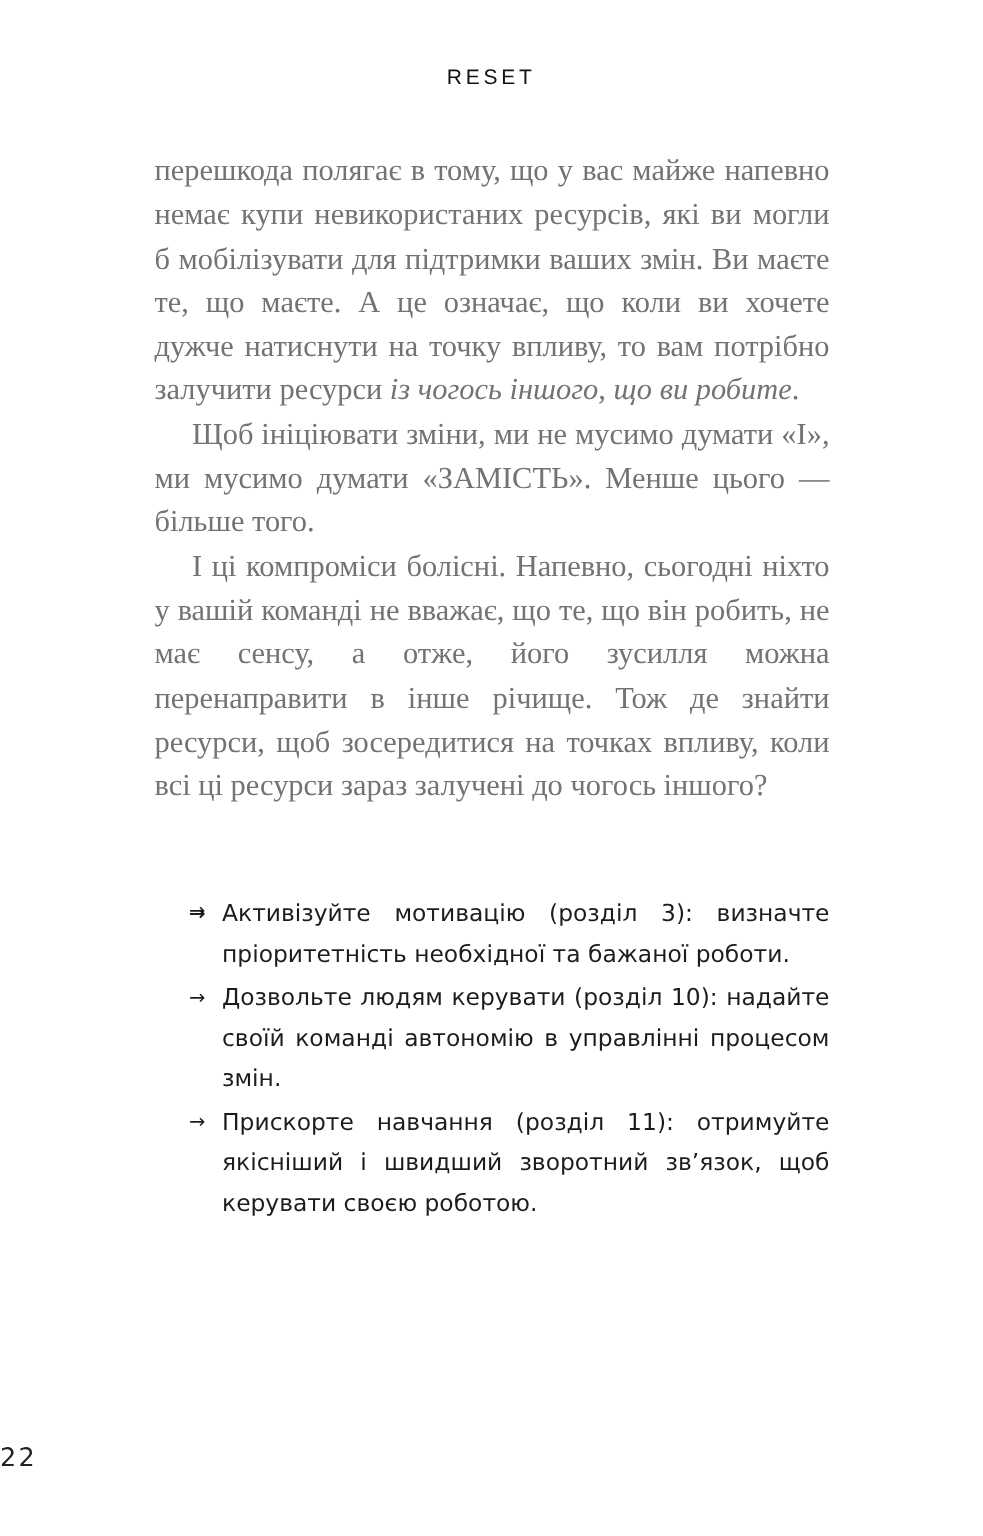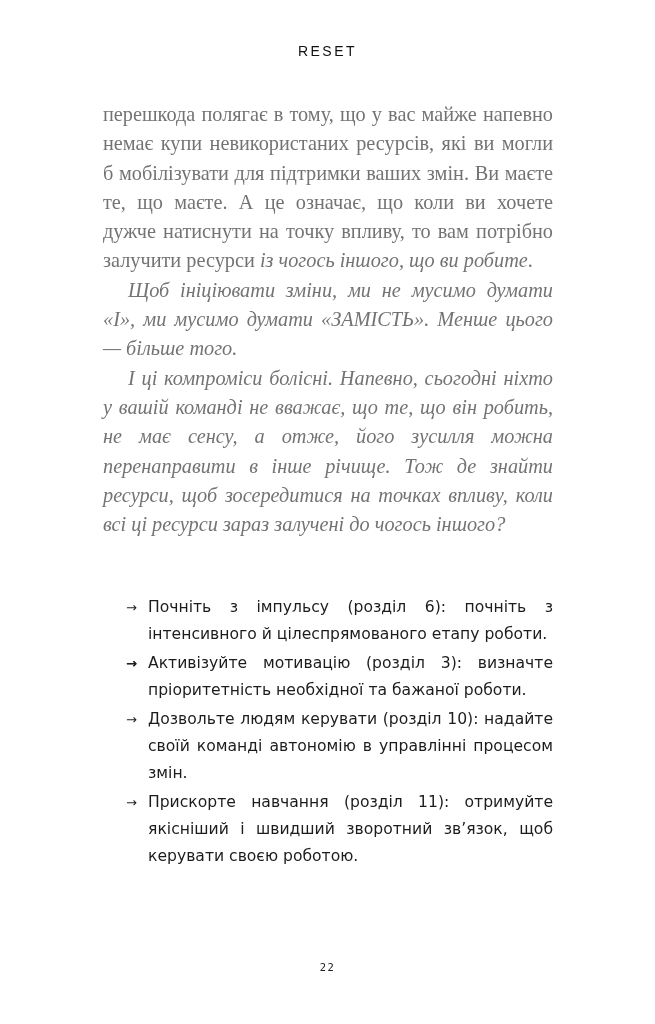--- a/index.html
+++ b/index.html
@@ -8,48 +8,48 @@
     position: absolute; top: 43px; left: 0; width: 655px; text-align: center;
     font-family: "Liberation Sans", sans-serif; font-weight: normal; font-size: 14px;
     letter-spacing: 2.5px; color: #111;
   }
   .body-text {
     position: absolute; top: 100px; left: 103px; width: 450px;
     font-family: "Liberation Serif", serif; font-size: 20.3px; line-height: 29.3px;
     color: #737373;
   }
   .para { margin: 0; text-align: justify; text-align-last: left; hyphens: manual; }
-  .para.indent { text-indent: 25px; font-style: italic; }
+  .para.indent { text-indent: 25px; }
   .para .ital { font-style: italic; }
   .bullets {
     position: absolute; top: 594px; left: 126px; width: 427px;
     list-style: none; margin: 0; padding: 0;
     font-family: "DejaVu Sans", sans-serif; font-size: 15.6px; line-height: 27px;
     color: #1c1c1c;
   }
   .bullets li { position: relative; padding-left: 22px; margin: 0 0 2px 0; text-align: justify; text-align-last: left; }
   .bullets li .arrow { position: absolute; left: 0; top: 0; font-size: 13px; }
   .page-number {
-    position: absolute; top: 962px; left: 0; width: 655px; text-align: center;
-    font-family: "DejaVu Sans", sans-serif; font-size: 10px; letter-spacing: 1.5px; color: #222;
+    position: absolute; top: 962px; left: 0; width: 655px; text-align: left;
+    font-family: "DejaVu Sans", sans-serif; font-size: 17px; letter-spacing: 1.5px; color: #222;
   }
 </style>
 </head>
 <body>
 
 <div class="running-head">RESET</div>
 
 <div class="body-text">
   <p class="para"><span>перешкода полягає в тому, що у вас майже напевно немає купи невикористаних ресурсів, які ви могли б мобілізувати для підтримки ваших змін. Ви маєте те, що маєте. А це означає, що коли ви хочете дужче натиснути на точку впливу, то вам потрібно залучити ресурси </span><span class="ital">із чогось іншого, що ви робите</span><span>.</span></p>
   <p class="para indent">Щоб ініціювати зміни, ми не мусимо думати «І», ми мусимо думати «ЗАМІСТЬ». Менше цього — більше того.</p>
   <p class="para indent">І ці компроміси болісні. Напевно, сьогодні ніхто у вашій команді не вважає, що те, що він робить, не має сенсу, а отже, його зусилля можна перенаправити в інше річище. Тож де знайти ресурси, щоб зосередитися на точках впливу, коли всі ці ресурси зараз залучені до чогось іншого?</p>
 </div>
 
 <ul class="bullets">
-  <li><span class="arrow">→</span><span>Почніть з імпульсу (розділ 6): почніть з інтенсивного й цілеспрямованого етапу роботи.</span></li>
+  <li><span class="arrow">→</span></li>
   <li><span class="arrow">→</span></li>
   <li><span class="arrow">→</span></li>
   <li><span class="arrow">→</span><span>Активізуйте мотивацію (розділ 3): визначте пріоритетність необхідної та бажаної роботи.</span></li>
   <li><span class="arrow">→</span><span>Дозвольте людям керувати (розділ 10): надайте своїй команді автономію в управлінні процесом змін.</span></li>
   <li><span class="arrow">→</span><span>Прискорте навчання (розділ 11): отримуйте якісніший і швидший зворотний зв’язок, щоб керувати своєю роботою.</span></li>
 </ul>
 
 <div class="page-number">22</div>
 
 </body></html>

